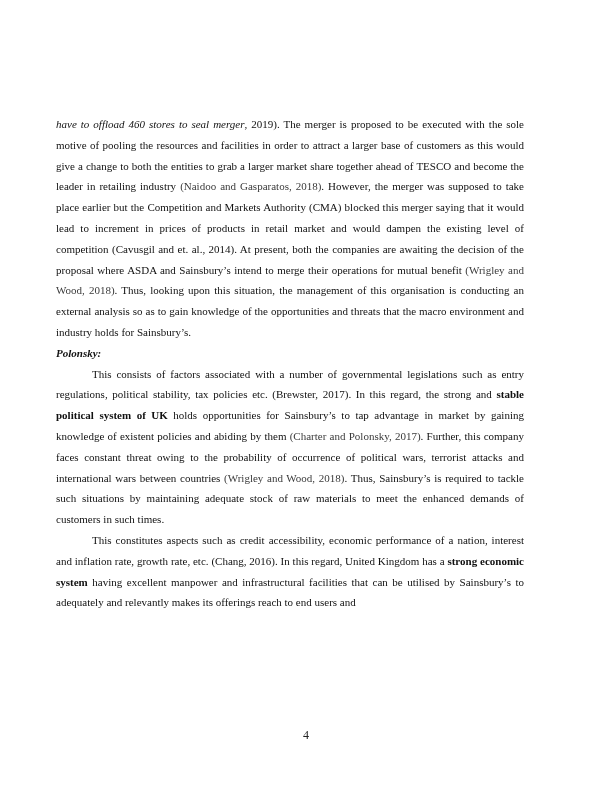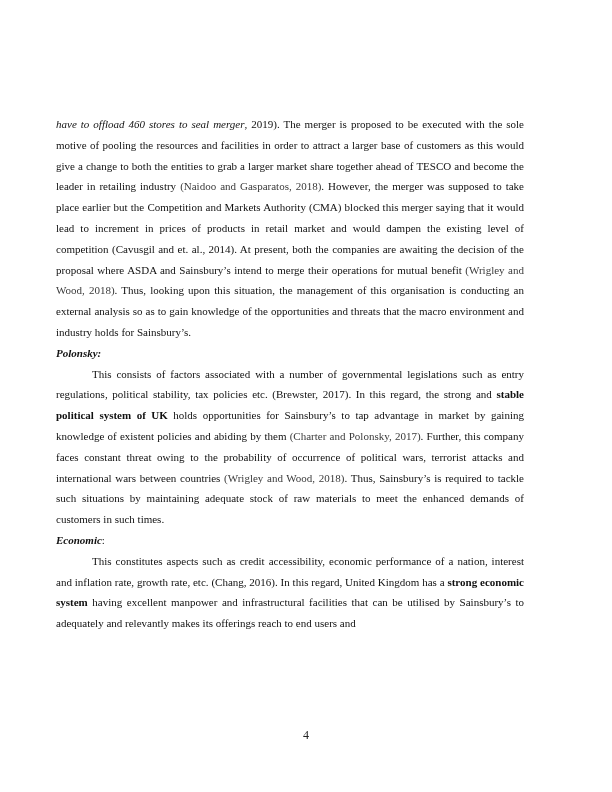--- a/index.html
+++ b/index.html
@@ -27,17 +27,16 @@
 
 <div class="page">
   <p class="p"><span class="i">have to offload 460 stores to seal merger</span><span>, 2019). The merger is proposed to be executed with the sole motive of pooling the resources and facilities in order to attract a larger base of customers as this would give a change to both the entities to grab a larger market share together ahead of TESCO and become the leader in retailing industry </span><span class="cite">(Naidoo and Gasparatos, 2018)</span><span>. However, the merger was supposed to take place earlier but the Competition and Markets Authority (CMA) blocked this merger saying that it would lead to increment in prices of products in retail market and would dampen the existing level of competition (Cavusgil and et. al., 2014). At present, both the companies are awaiting the decision of the proposal where ASDA and Sainsbury’s intend to merge their operations for mutual benefit </span><span class="cite">(Wrigley and Wood, 2018)</span><span>. Thus, looking upon this situation, the management of this organisation is conducting an external analysis so as to gain knowledge of the opportunities and threats that the macro environment and industry holds for Sainsbury’s.</span></p>
 
 
 
 
   <p class="heading">Polonsky:</p>
   <p class="p indent"><span>This consists of factors associated with a number of governmental legislations such as entry regulations, political stability, tax policies etc. (Brewster, 2017). In this regard, the strong and </span><span class="bi">stable political system of UK</span><span> holds opportunities for Sainsbury’s to tap advantage in market by gaining knowledge of existent policies and abiding by them </span><span class="cite">(Charter and Polonsky, 2017)</span><span>. Further, this company faces constant threat owing to the probability of occurrence of political wars, terrorist attacks and international wars between countries </span><span class="cite">(Wrigley and Wood, 2018)</span><span>. Thus, Sainsbury’s is required to tackle such situations by maintaining adequate stock of raw materials to meet the enhanced demands of customers in such times.</span></p>
 
-  <p class="heading"><span>Economic</span><span style="font-weight:normal;font-style:normal">:</span></p>
   <p class="p indent"><span>This constitutes aspects such as credit accessibility, economic performance of a nation, interest and inflation rate, growth rate, etc. (Chang, 2016). In this regard, United Kingdom has a </span><span class="bi">strong economic system</span><span> having excellent manpower and infrastructural facilities that can be utilised by Sainsbury’s to adequately and relevantly makes its offerings reach to end users and</span></p>
 </div>
 
 <div class="pagenum">4</div>
 
 </body></html>

